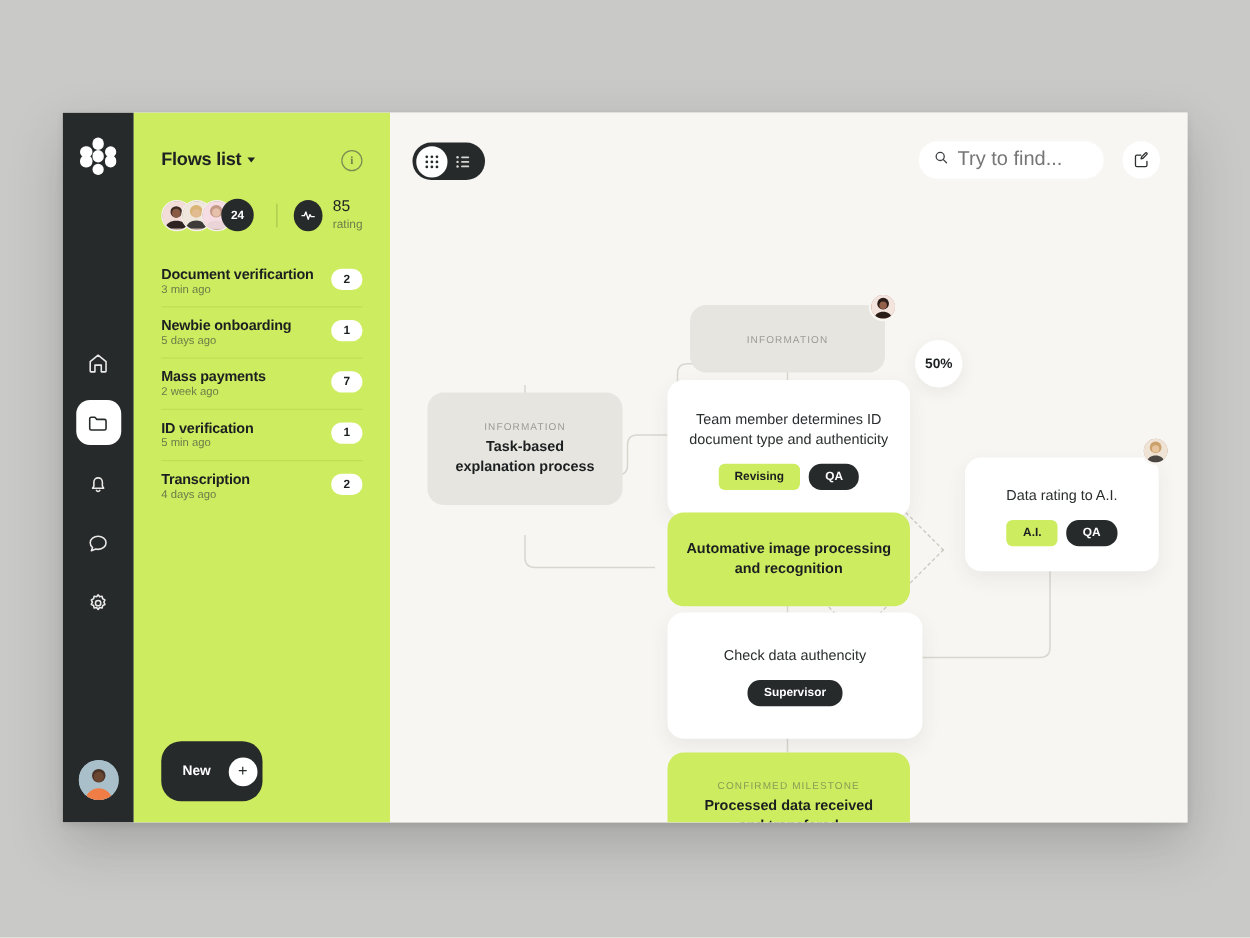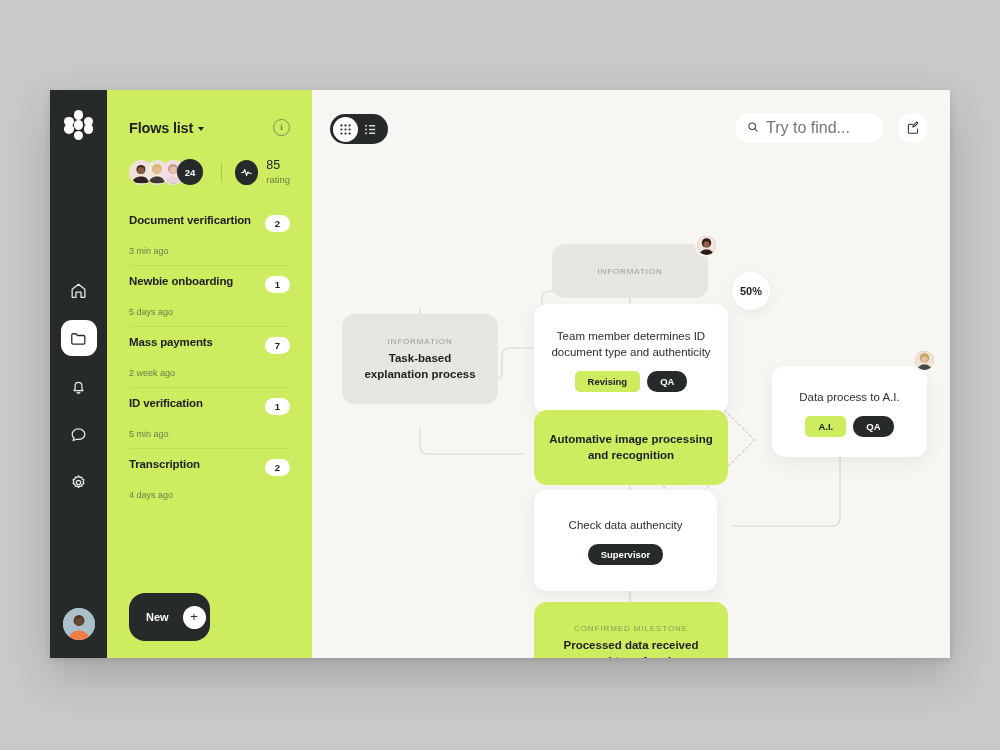--- a/index.html
+++ b/index.html
@@ -92,21 +92,21 @@
   #flows-panel {
     width: 205px;
     flex: 0 0 205px;
     background: #cdec5f;
     position: relative;
     padding: 0 22px;
     box-sizing: border-box;
   }
   #flows-head {
     display: flex;
-    align-items: flex-start;
+    align-items: flex-end;
     justify-content: space-between;
     padding-top: 29px;
   }
   #flows-title {
     font-size: 14.5px;
     font-weight: bold;
     color: #1e2122;
     letter-spacing: -.2px;
   }
   #flows-title-caret {
@@ -189,21 +189,21 @@
   .flow-row:last-child { border-bottom: none; }
   .flow-name {
     font-size: 11.5px;
     font-weight: bold;
     color: #1c1f20;
     letter-spacing: -.15px;
   }
   .flow-time {
     font-size: 9px;
     color: #6d7c49;
-    margin-top: 20px;
+    margin-top: 0;
   }
   .flow-count {
     min-width: 25px;
     height: 17px;
     border-radius: 9px;
     background: #ffffff;
     color: #1c1f20;
     font-size: 9.5px;
     font-weight: bold;
     display: flex;
@@ -664,41 +664,41 @@
     <div class="node white" style="left:222px; top:214px; width:194px; padding:24px 12px 22px;">
       <div class="node-body" style="white-space:pre-line;">Team member determines ID
 document type and authenticity</div>
       <div class="tag-row">
         <div class="tag lime">Revising</div>
         <div class="tag dark">QA</div>
       </div>
     </div>
 
     <div class="node white" style="left:460px; top:276px; width:155px; padding:23px 12px 20px;">
-      <div class="node-body">Data process to A.I.</div>
+      <div class="node-body">Data rating to A.I.</div>
       <div class="tag-row">
         <div class="tag lime">A.I.</div>
         <div class="tag dark">QA</div>
       </div>
       <div class="node-avatar" style="right:-9px; top:-17px;">
         <svg width="19" height="19" viewBox="0 0 22 22">
           <rect width="22" height="22" fill="#efe3d6"></rect>
           <circle cx="11" cy="8" r="5.4" fill="#caa06b"></circle>
           <path d="M2.5 22c1-4.2 4.2-6.5 8.5-6.5S18.5 17.8 19.5 22Z" fill="#4a4742"></path>
           <circle cx="11" cy="9.4" r="3.4" fill="#e6c49e"></circle>
         </svg>
       </div>
     </div>
 
     <div class="node green" style="left:222px; top:320px; width:194px; padding:22px 12px 22px;">
       <div class="node-title" style="margin-top:0; white-space:pre-line;">Automative image processing
 and recognition</div>
     </div>
 
-    <div class="node white" style="left:222px; top:400px; width:183px; padding:27px 12px 26px;">
+    <div class="node white" style="left:222px; top:400px; width:204px; padding:27px 12px 26px;">
       <div class="node-body">Check data authencity</div>
       <div class="tag-row">
         <div class="tag dark">Supervisor</div>
       </div>
     </div>
 
     <div class="node green" style="left:222px; top:512px; width:194px; padding:22px 12px 26px;">
       <div class="node-kicker">CONFIRMED MILESTONE</div>
       <div class="node-title" style="white-space:pre-line;">Processed data received
 and transfered</div>

